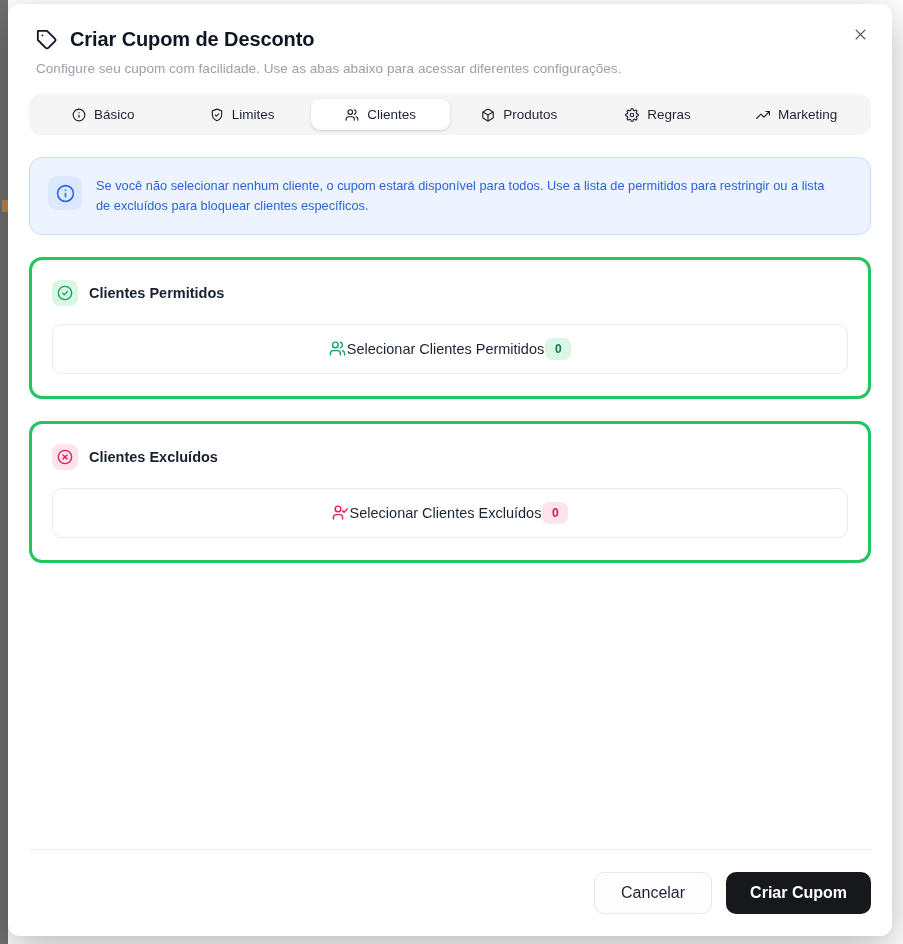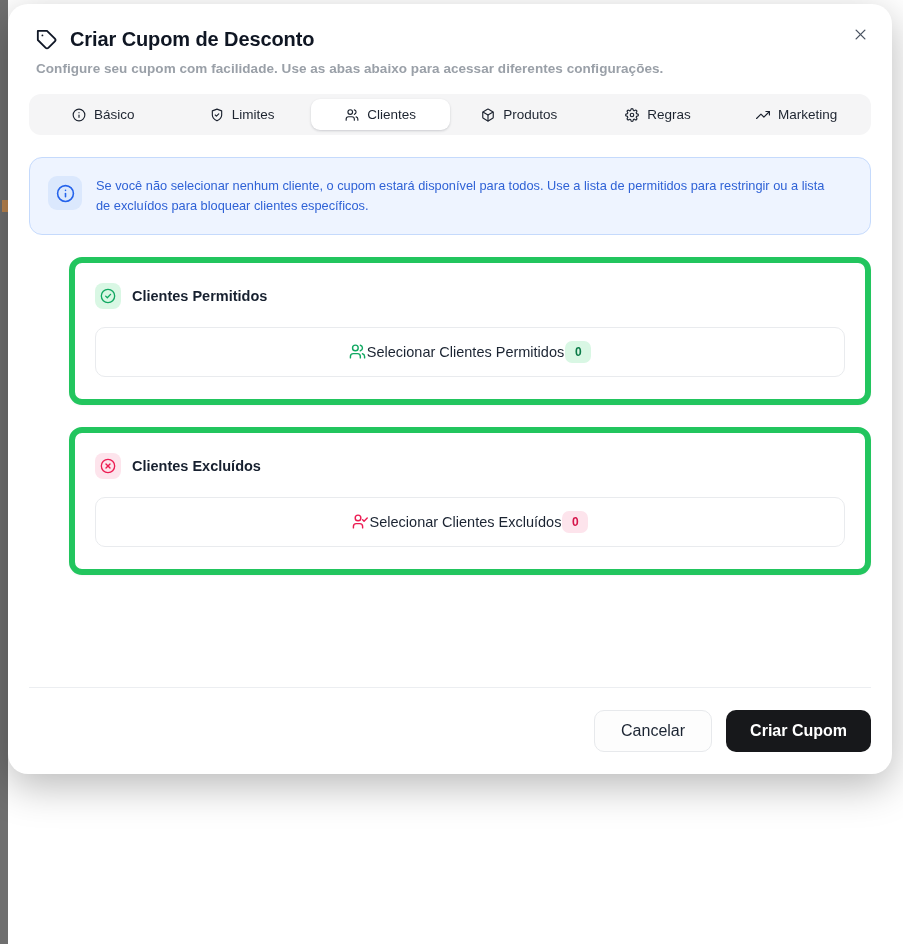--- a/index.html
+++ b/index.html
@@ -34,36 +34,36 @@
     position: absolute; left: 27px; top: 155px;
     width: 10px; height: 108px;
     background: #e6eefc;
     border-top-left-radius: 14px; border-bottom-left-radius: 14px;
   }
 
   
   .modal {
     position: absolute;
     left: 8px; top: 4px;
-    width: 884px; height: 770px;
-    background: #ffffff;
-    border-radius: 20px;
+    width: 884px; height: 932px;
+    background: #ffffff;
+    border-radius: 12px;
     box-shadow: 0 12px 40px rgba(0,0,0,.28);
     overflow: hidden;
   }
 
   .modal-header { padding: 24px 28px 0 28px; position: relative; }
   .title-row { display: flex; align-items: center; gap: 12px; }
   .tag-icon { width: 22px; height: 22px; color: #111827; flex: none; display:block; }
   .modal-title {
     font-size: 20px; font-weight: 700; color: #0f1623;
     letter-spacing: -0.1px;
   }
   .modal-subtitle {
-    margin-top: 10px; font-size: 13.5px; color: #9aa0a8; font-weight: 700;
+    margin-top: 10px; font-size: 13.5px; color: #9aa0a8; font-weight: 400;
     letter-spacing: .05px;
   }
   .close-btn {
     position: absolute; right: 18px; top: 16px;
     width: 28px; height: 28px; border: none; background: transparent;
     color: #4b5563; cursor: pointer; display: flex; align-items: center;
     justify-content: center; border-radius: 6px; font-size: 0;
   }
   .close-btn svg { width: 15px; height: 15px; display:block; }
 
@@ -107,25 +107,24 @@
   .info-title {
     font-size: 14px; font-weight: 700; color: #1a2e63; margin-bottom: 7px;
   }
   .info-text {
     font-size: 12.8px; line-height: 1.55; color: #2f62d6; max-width: 730px;
   }
 
   .card {
     margin-top: 22px;
     background: #ffffff;
-    border: 6px solid #22c55e;
+    border: 3px solid #22c55e;
     border-radius: 13px;
     padding: 20px 20px 22px 20px;
     box-shadow: 0 1px 2px rgba(16,24,40,.04);
-    margin-left: 40px;
   }
   .card-head { display: flex; align-items: center; gap: 11px; }
   .card-icon-box {
     width: 26px; height: 26px; border-radius: 8px;
     display: flex; align-items: center; justify-content: center; flex: none;
   }
   .card-icon-box svg { width: 16px; height: 16px; display:block; }
   .icon-box-green { background: #d9f7e4; color: #10a861; }
   .icon-box-red { background: #fde4ec; color: #ec1b52; }
   .card-title { font-size: 14.5px; font-weight: 700; color: #17202f; }

